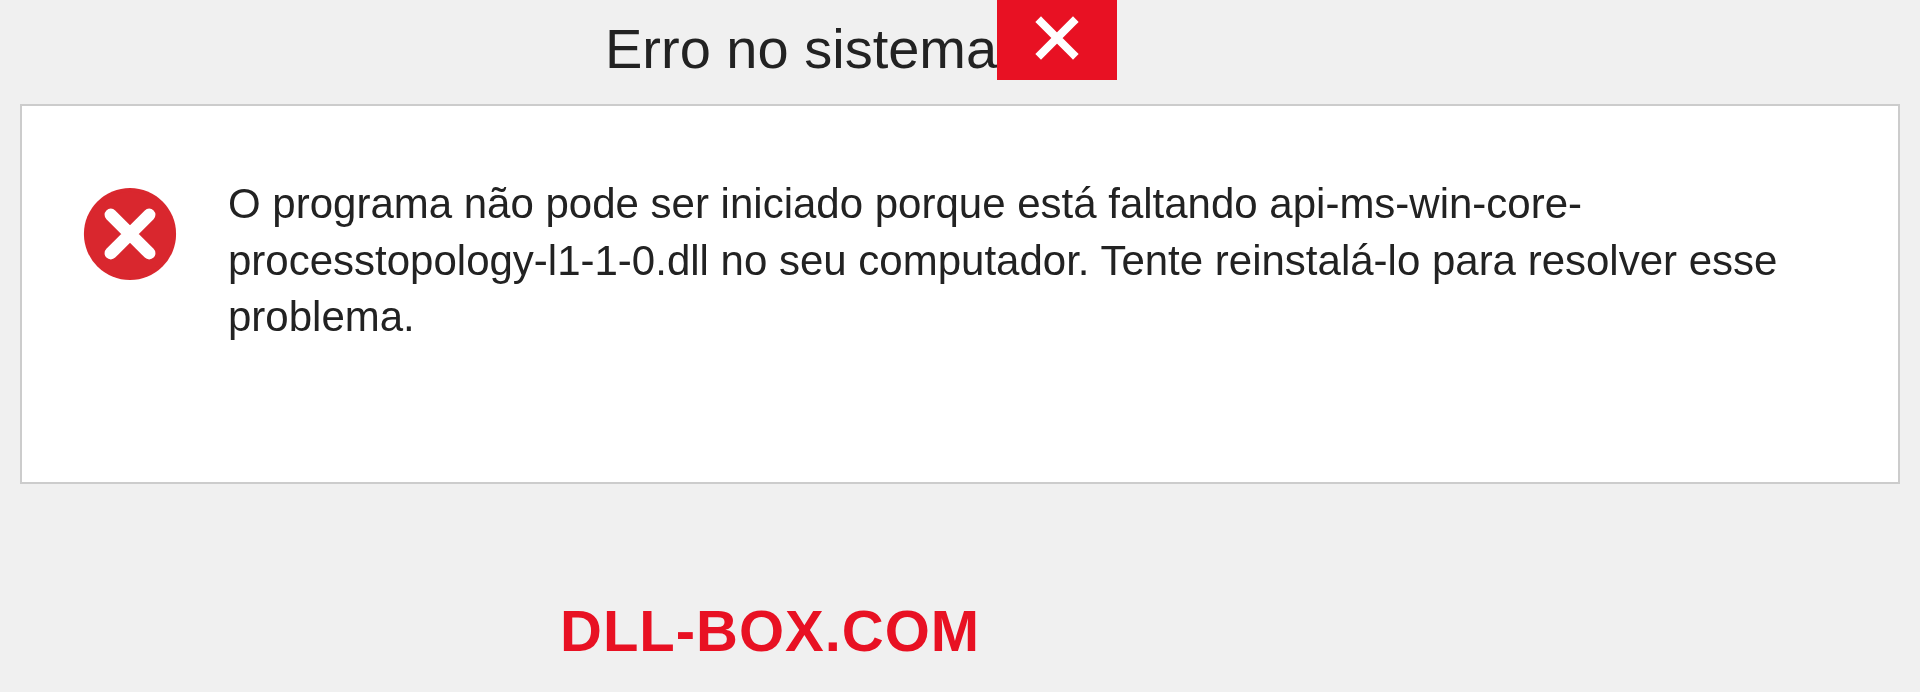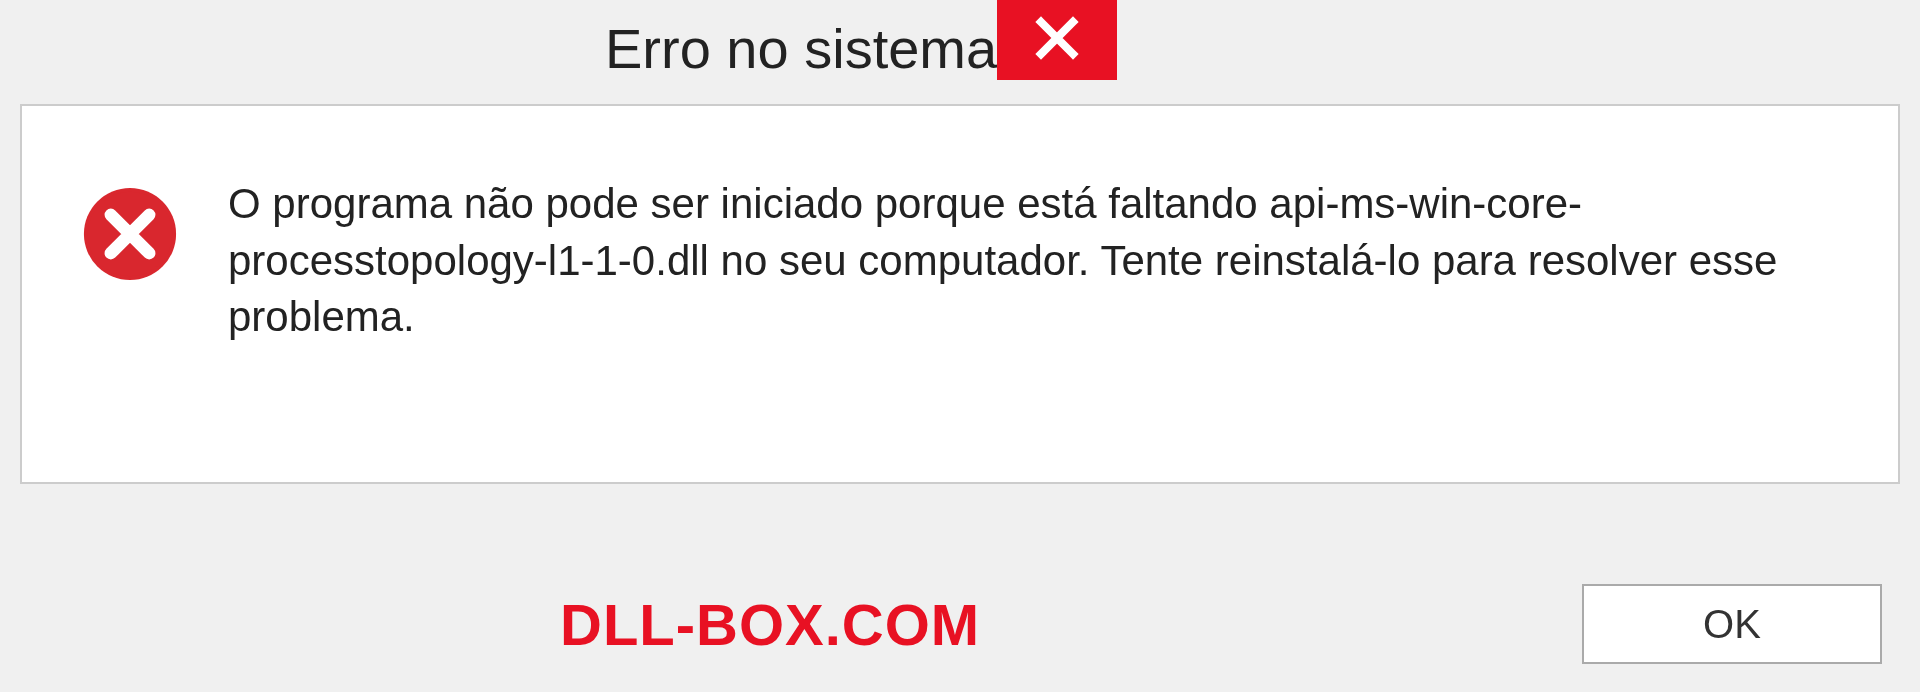--- a/index.html
+++ b/index.html
@@ -121,16 +121,13 @@
       <circle cx="50" cy="50" r="48" fill="#d9272e"></circle>
       <circle cx="50" cy="50" r="44" fill="#d9272e" stroke="#ffffff" stroke-width="0"></circle>
       <path d="M30 30 L70 70 M70 30 L30 70" stroke="#ffffff" stroke-width="13" stroke-linecap="round" fill="none"></path>
     </svg>
   </div>
   <div class="message-text">O programa não pode ser iniciado porque está faltando api-ms-win-core-processtopology-l1-1-0.dll no seu computador. Tente reinstalá-lo para resolver esse problema.</div>
 </div>
 
 <div class="footer">
   <div class="watermark">DLL-BOX.COM</div>
-  <button class="ok-btn">
-    <span>OK</span>
-  </button>
 </div>
 
 </body></html>

